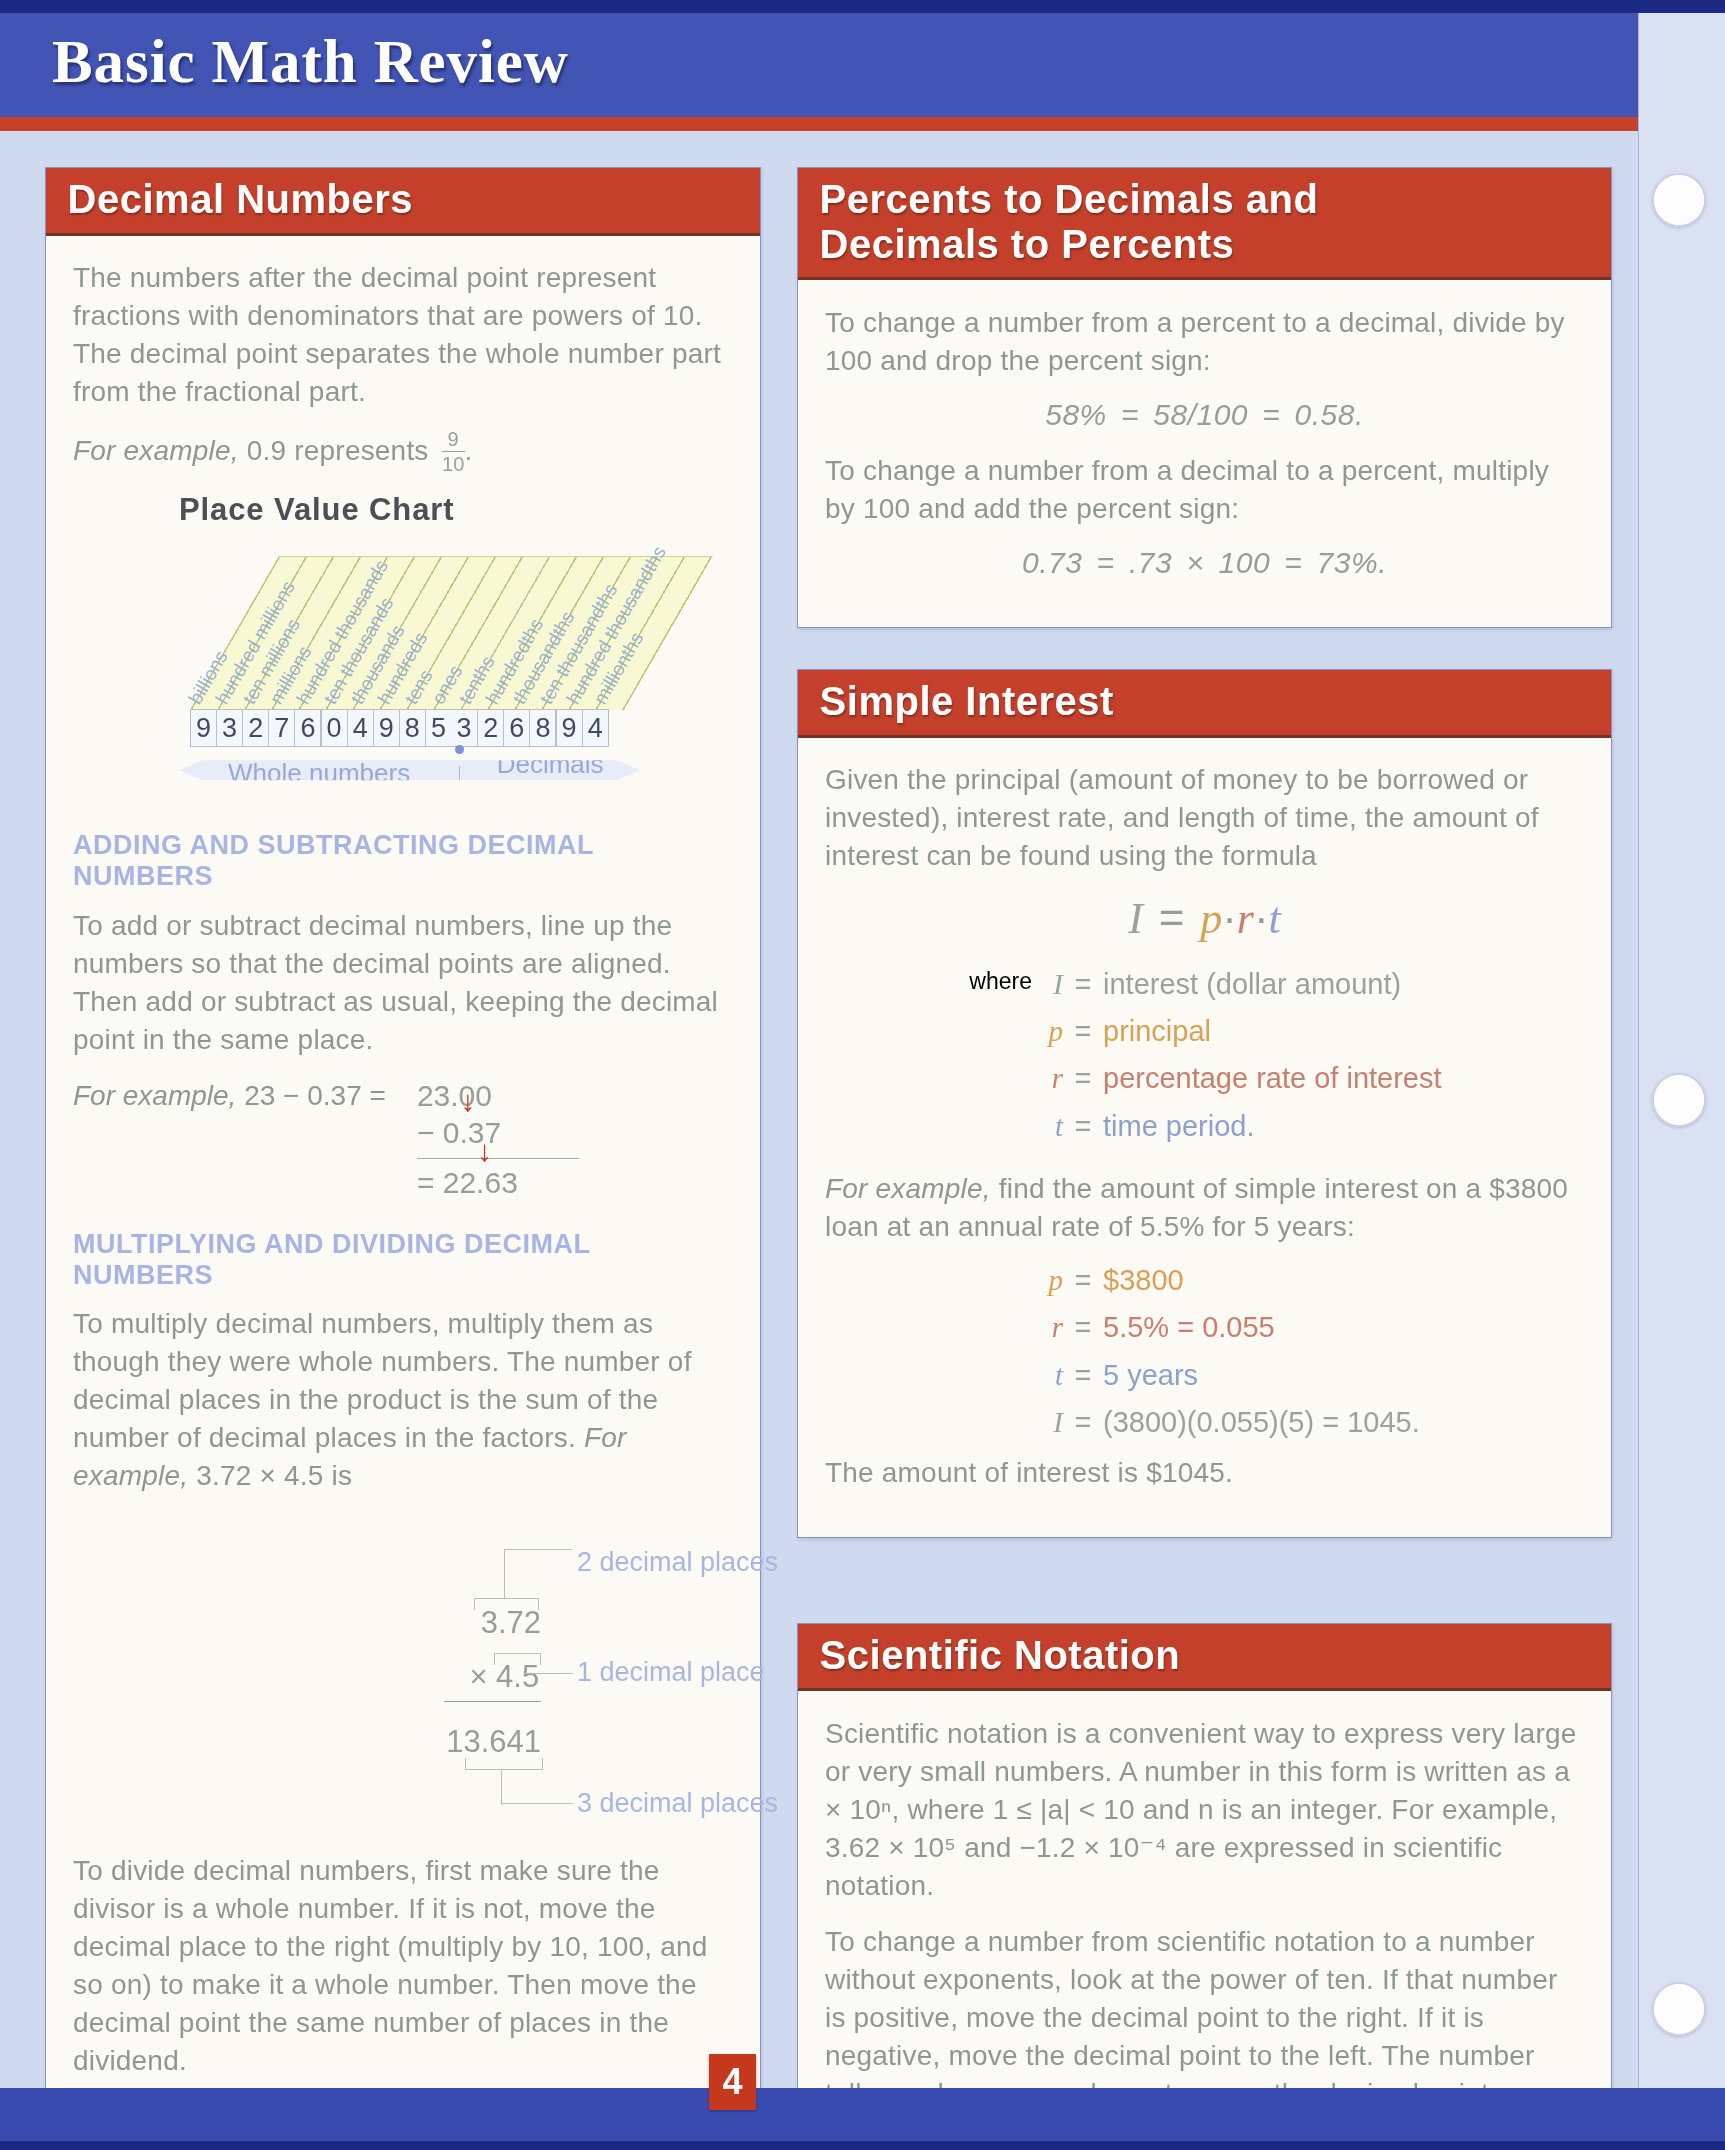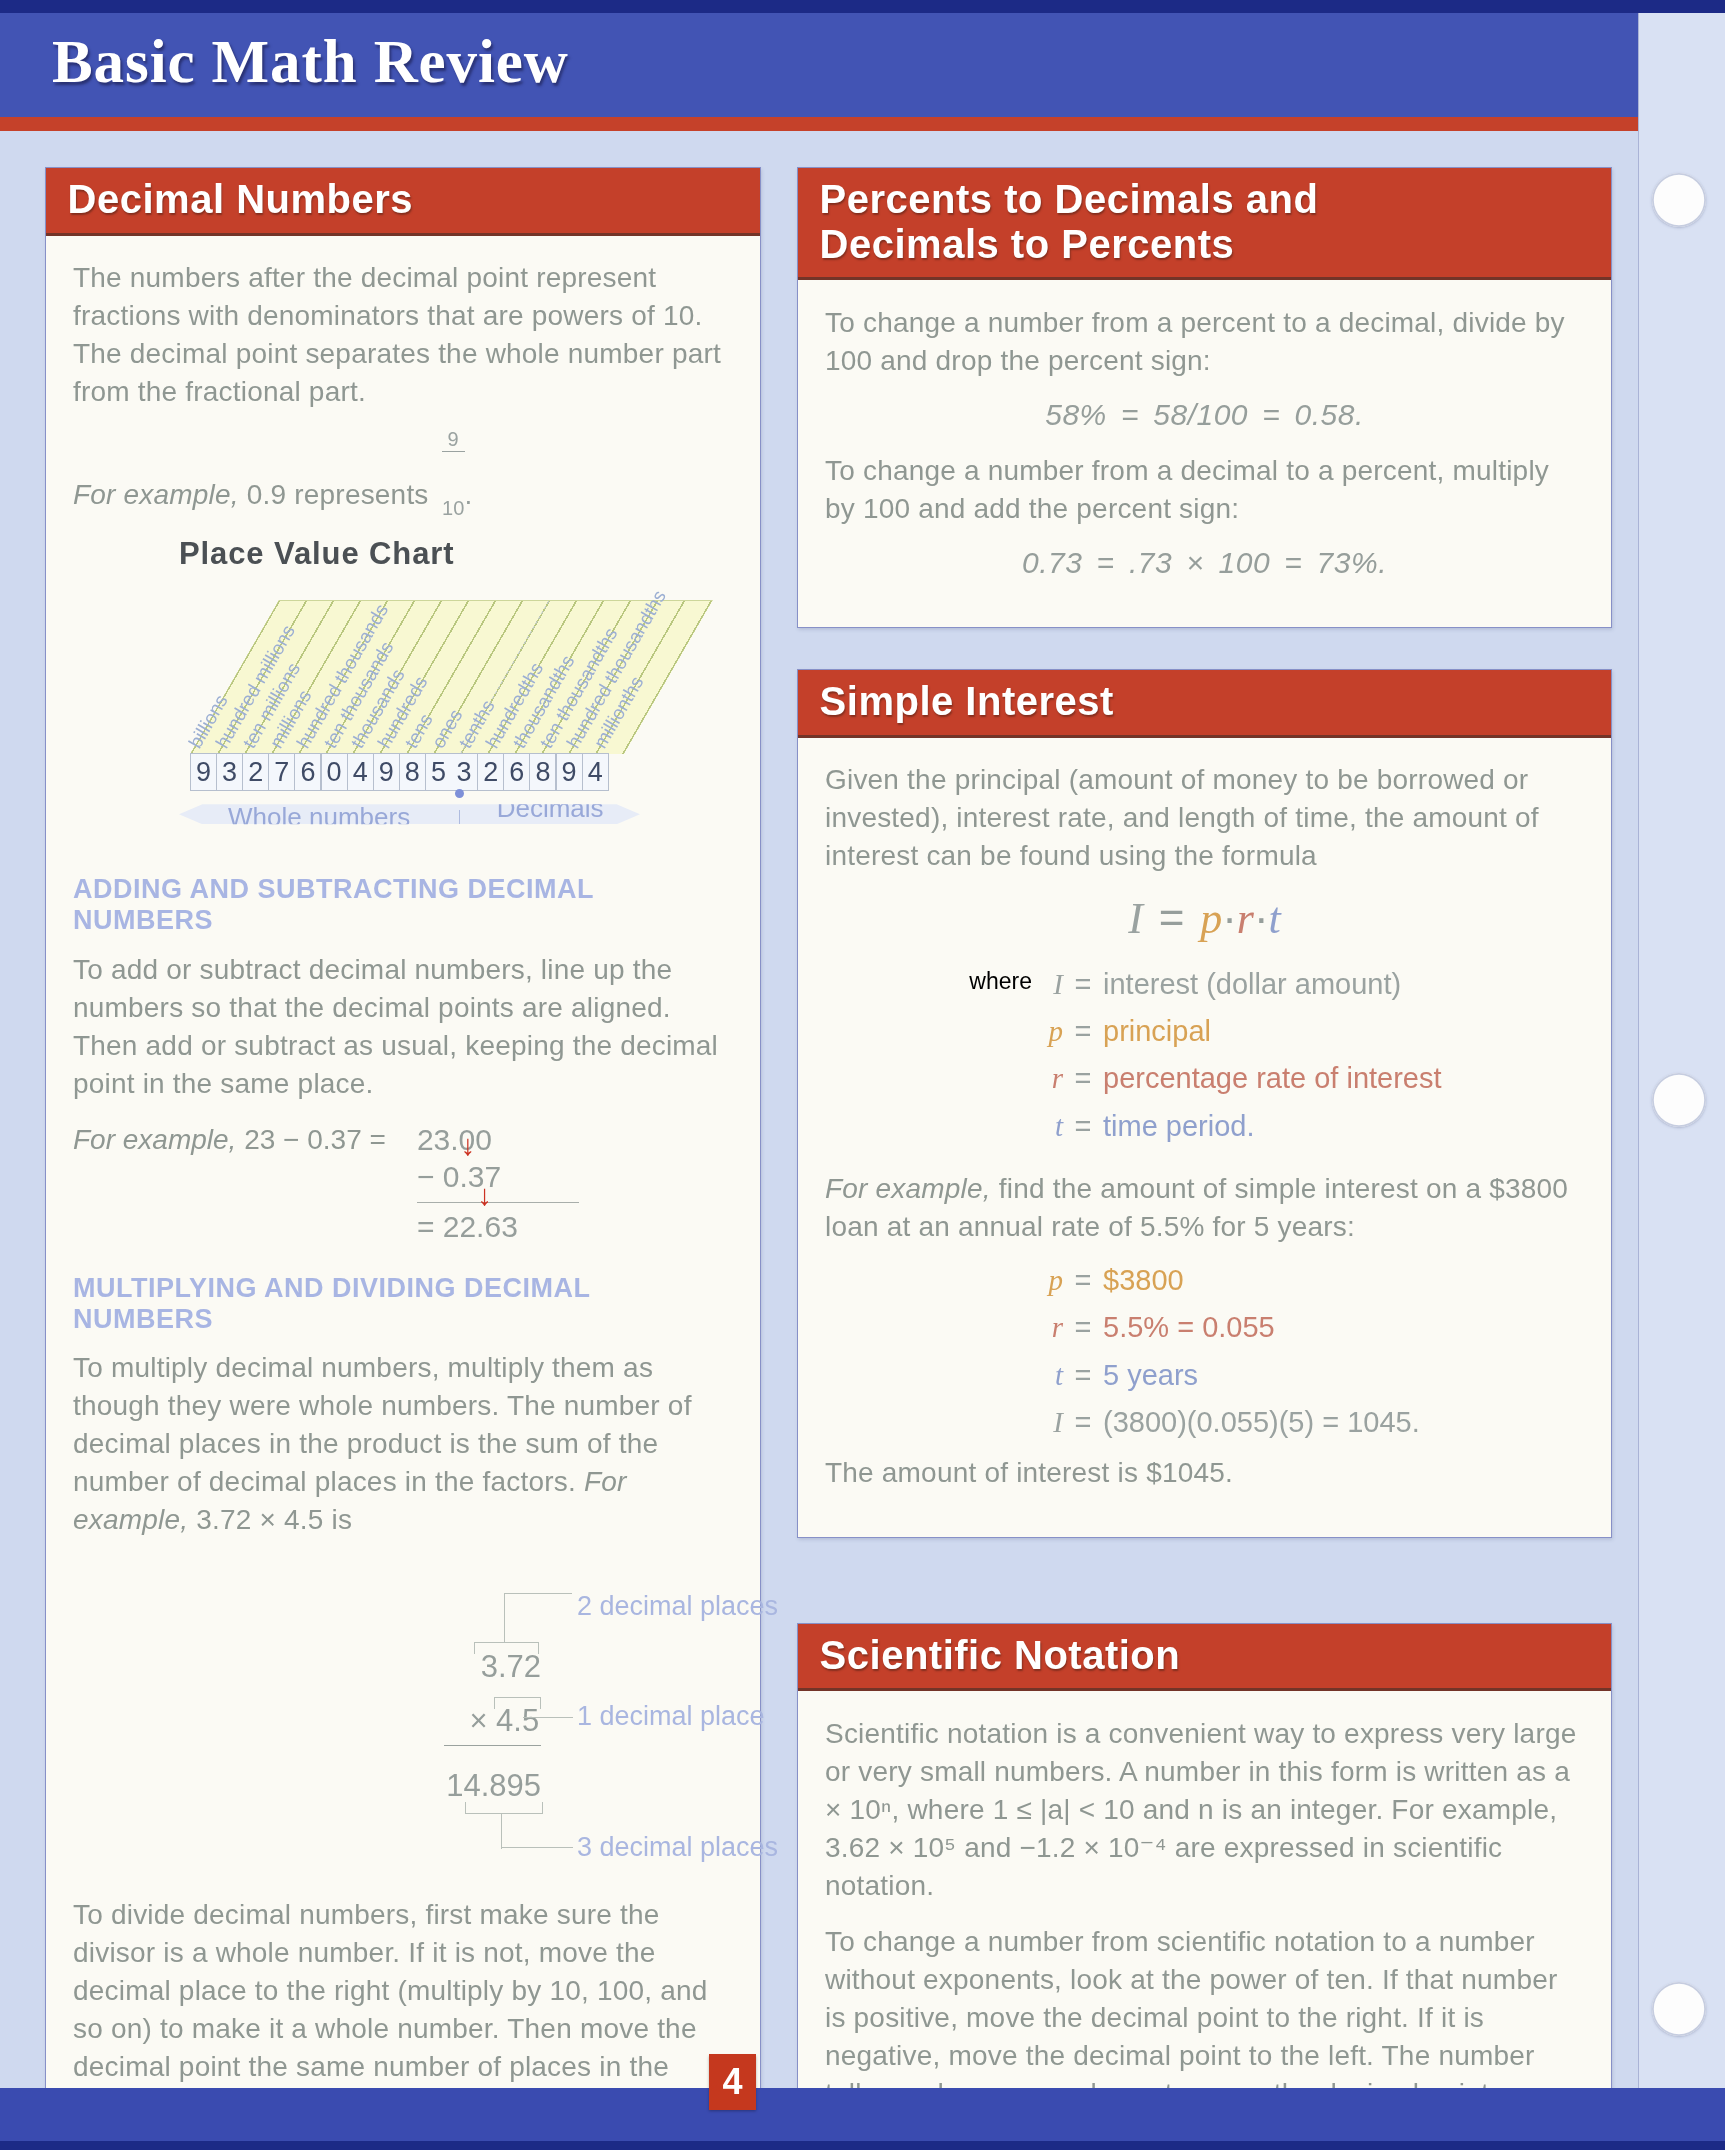--- a/index.html
+++ b/index.html
@@ -43,21 +43,21 @@
   .panel-body{padding:23.4px 27px 27px;}
   .para{color:#8f9792;font-size:28px;line-height:1.36;margin:0 0 18px;letter-spacing:0.2px;}
   .para em{font-style:italic;}
   .subhead{color:#a8b5e3;font-weight:bold;font-size:27px;letter-spacing:0.5px;margin:27px 0 14.4px;}
   .eq{color:#969e9b;font-size:30px;text-align:center;margin:9px 0 20px;word-spacing:5.4px;letter-spacing:0.5px;font-style:italic;}
   .gray{color:#969e9b;}
   .it{font-style:italic;font-family:"Liberation Serif","DejaVu Serif",serif;}
   
   .frac{display:inline-block;vertical-align:-10.8px;text-align:center;font-size:20px;line-height:1;color:#9aa2a0;margin-left:5.4px;}
   .frac .fn{display:block;border-bottom:1.8px solid #9aa2a0;padding:0 3.6px 1.8px;}
-  .frac .fd{display:block;padding-top:1.8px;margin-top:44px;}
+  .frac .fd{display:block;padding-top:1.8px;}
   
   .pv-title{color:#4b5054;font-weight:bold;font-size:31px;letter-spacing:0.9px;margin:12.6px 0 0 106px;}
   .pv-chart{position:relative;height:270px;margin:5.4px 0 23.4px;}
   .pv-band{
     position:absolute;left:117px;top:22.5px;width:434px;height:153px;
     background:#f8f8d2;border-top:0.9px solid #cdd69a;
     background-image:repeating-linear-gradient(90deg,#b9c77f 0px,#b9c77f 1.8px,transparent 1.8px,transparent 27px);
     transform:skewX(-30deg);transform-origin:left bottom;
   }
   .pv-band-dash{position:absolute;left:270px;top:0;height:100%;width:0;border-left:1.8px dashed #c3cbdb;}
@@ -204,21 +204,21 @@
         <em>For example,</em>
         <span>3.72 × 4.5 is</span>
       </p>
 
       <div class="mult">
         <div class="m-lab l1">2 decimal places</div>
         <div class="m-lab l2">1 decimal place</div>
         <div class="m-lab l3">3 decimal places</div>
         <div class="m-num m-top">3.72</div>
         <div class="m-num m-mid"><span>× 4.5</span></div>
-        <div class="m-num m-bot">14.895</div>
+        <div class="m-num m-bot">13.641</div>
         <div class="mk br-down" style="left:401px;top:85px;width:63px;"></div>
         <div class="mk vline" style="left:431px;top:36px;height:49px;"></div>
         <div class="mk hline" style="left:431px;top:36px;width:68px;"></div>
         <div class="mk br-down" style="left:421px;top:140px;width:45px;"></div>
         <div class="mk hline" style="left:450px;top:160px;width:50px;"></div>
         <div class="mk br-up" style="left:392px;top:245px;width:76px;"></div>
         <div class="mk vline" style="left:428px;top:256px;height:36px;"></div>
         <div class="mk hline" style="left:428px;top:290px;width:72px;"></div>
       </div>
 

